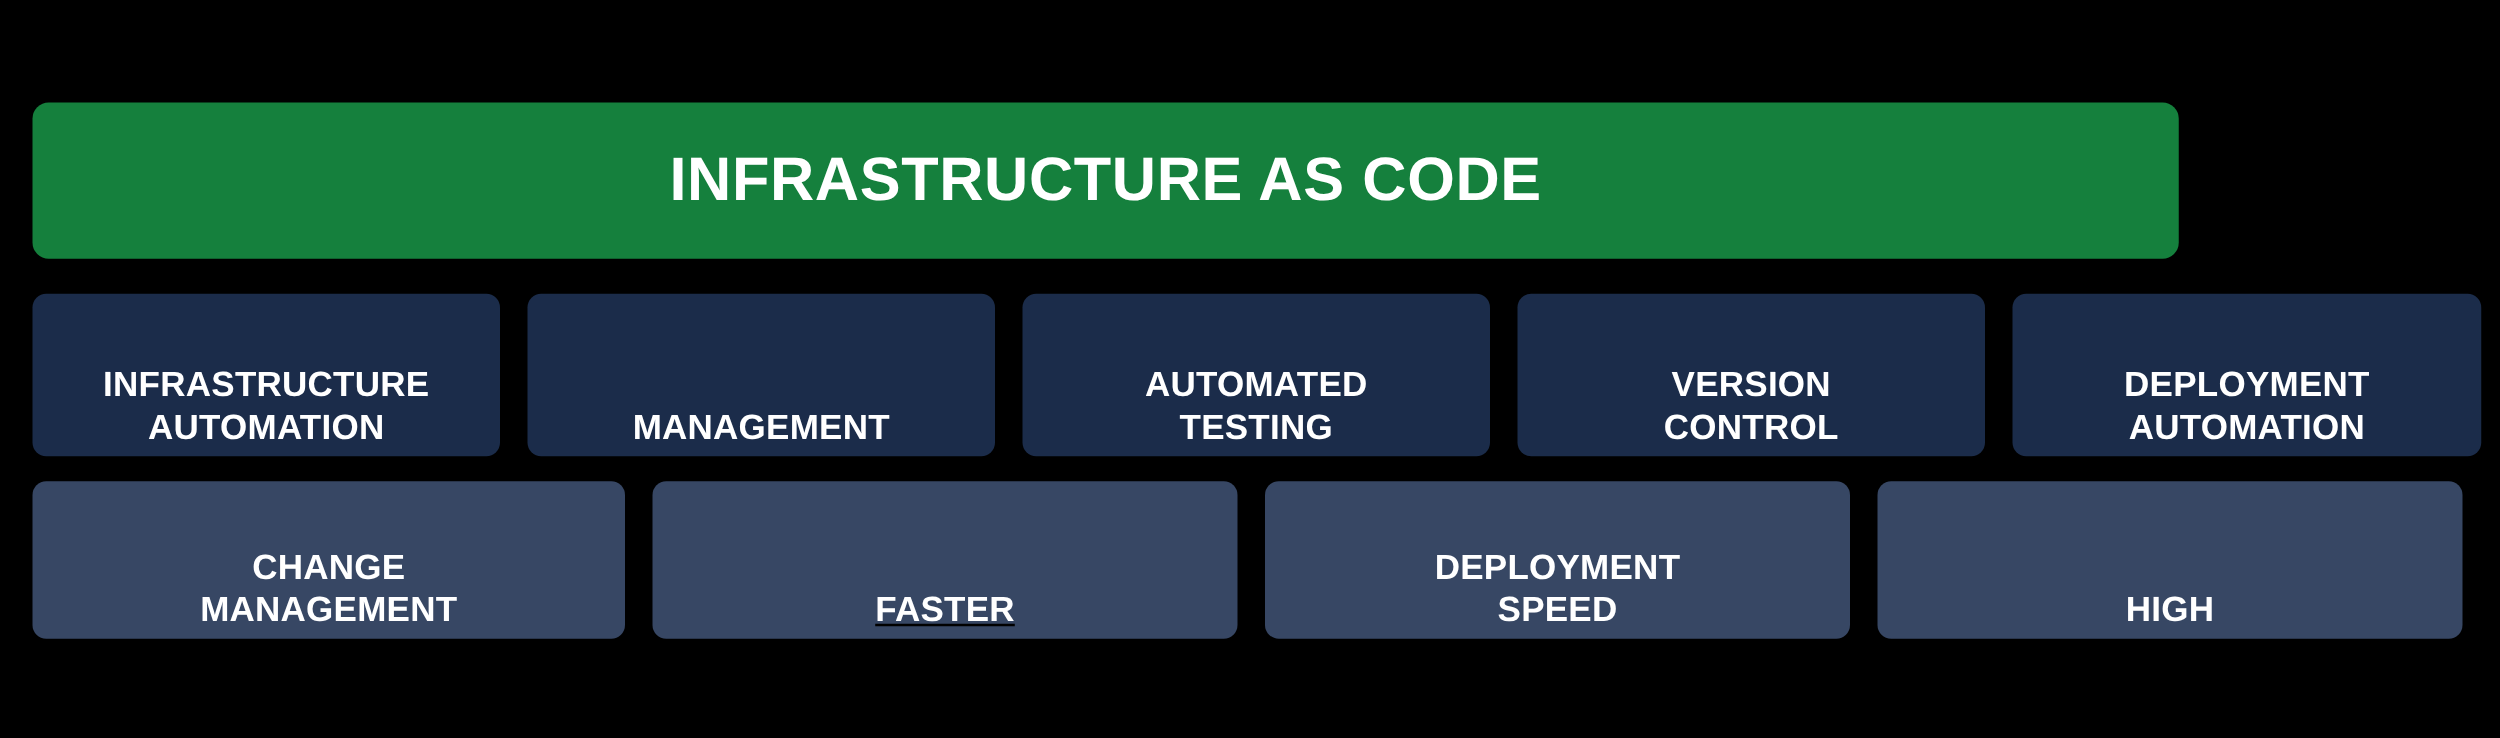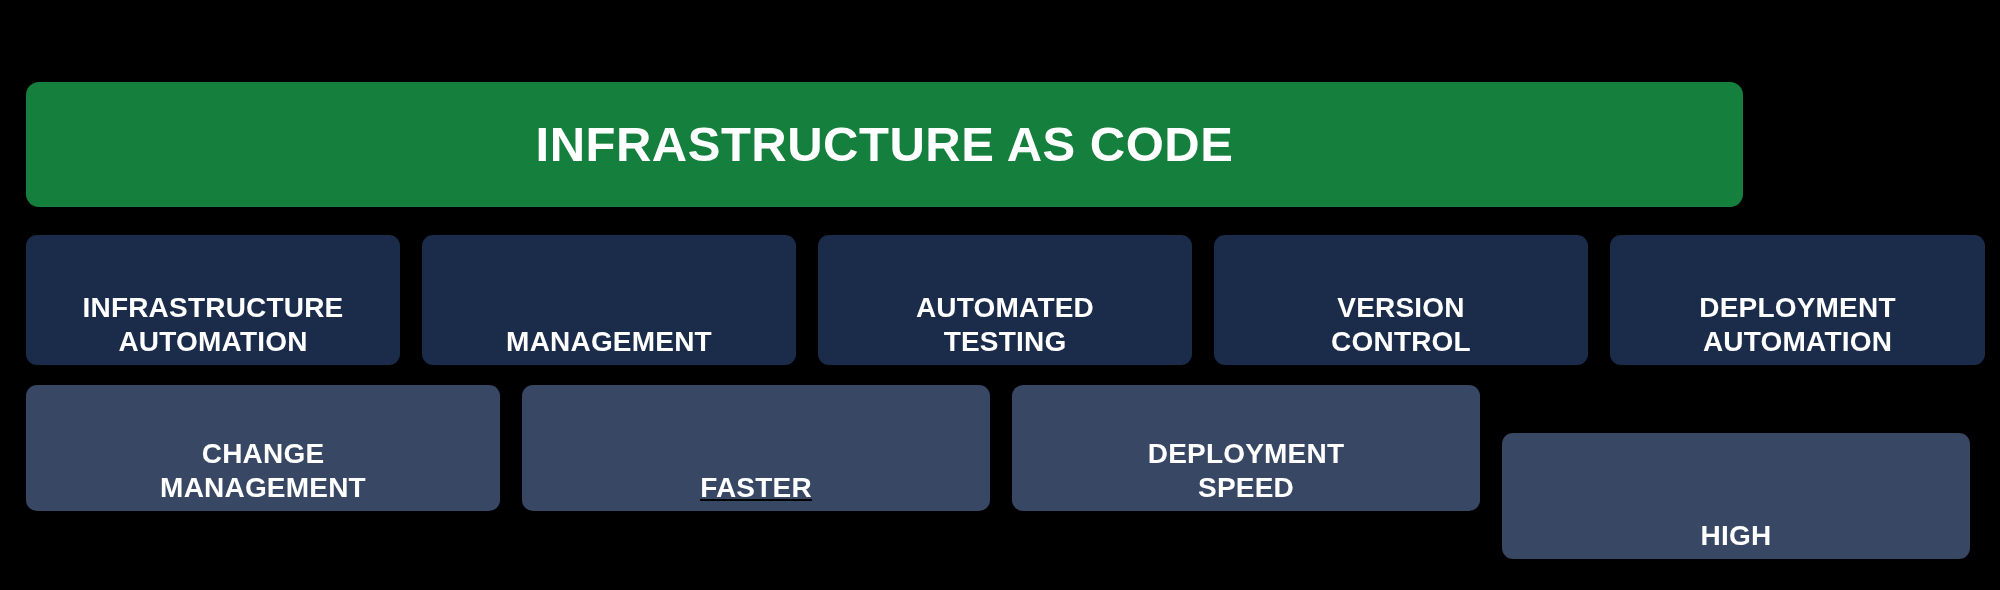--- a/index.html
+++ b/index.html
@@ -108,21 +108,21 @@
   
   .comp-0 { flex: 0 0 374px; }
   .comp-1 { flex: 0 0 374px; }
   .comp-2 { flex: 0 0 374px; }
   .comp-3 { flex: 0 0 374px; }
   .comp-4 { flex: 0 0 375px; }
 
   .ben-0 { flex: 0 0 474px; }
   .ben-1 { flex: 0 0 468px; text-decoration: underline; }
   .ben-2 { flex: 0 0 468px; }
-  .ben-3 { flex: 0 0 468px; margin-top: 48px; }
+  .ben-3 { flex: 0 0 468px; }
 </style>
 </head>
 <body>
 
 <div id="canvas">
 
   <div class="header-banner">
     <div class="header-title">INFRASTRUCTURE AS CODE</div>
   </div>
 

